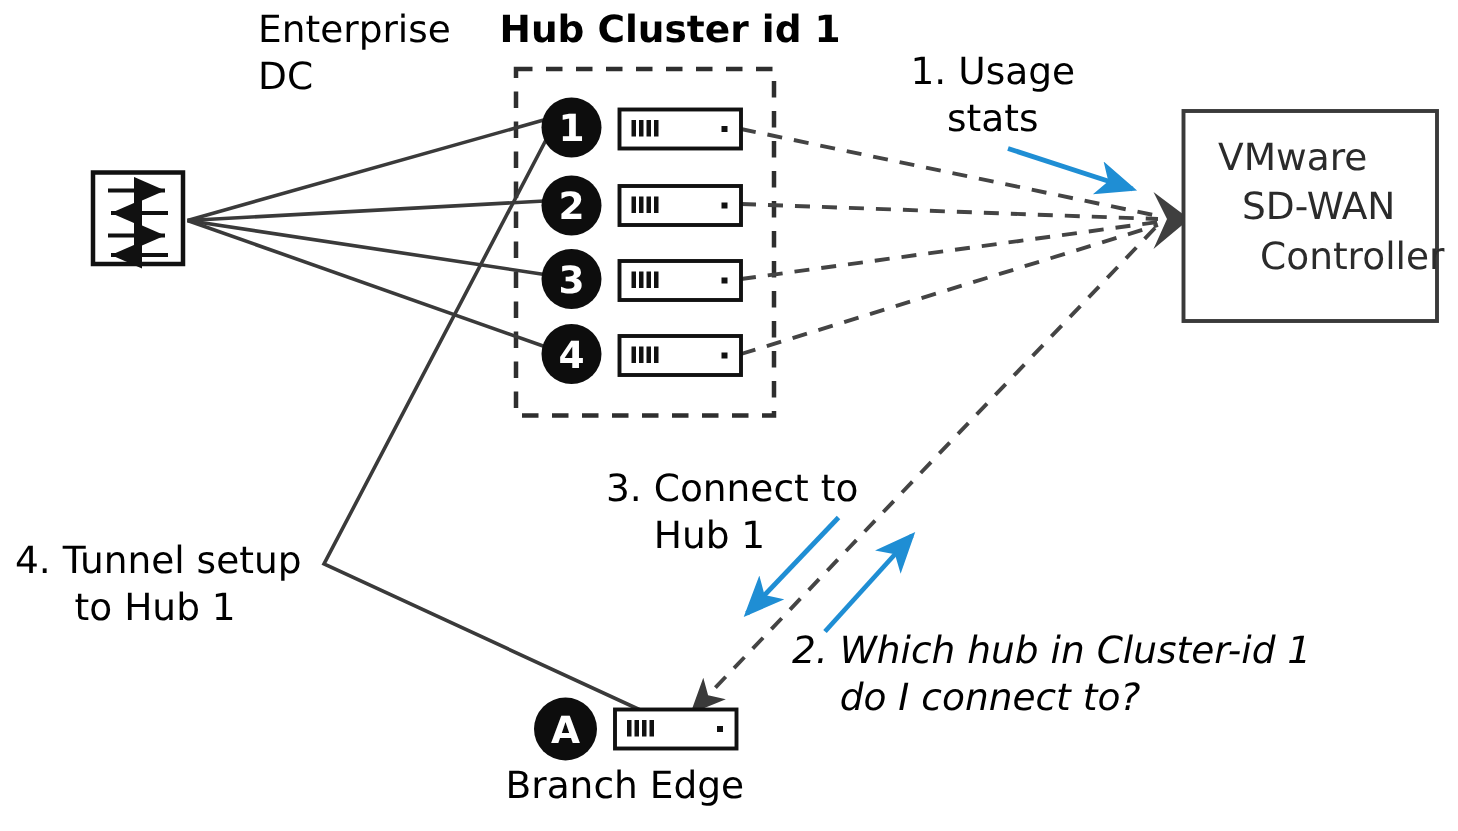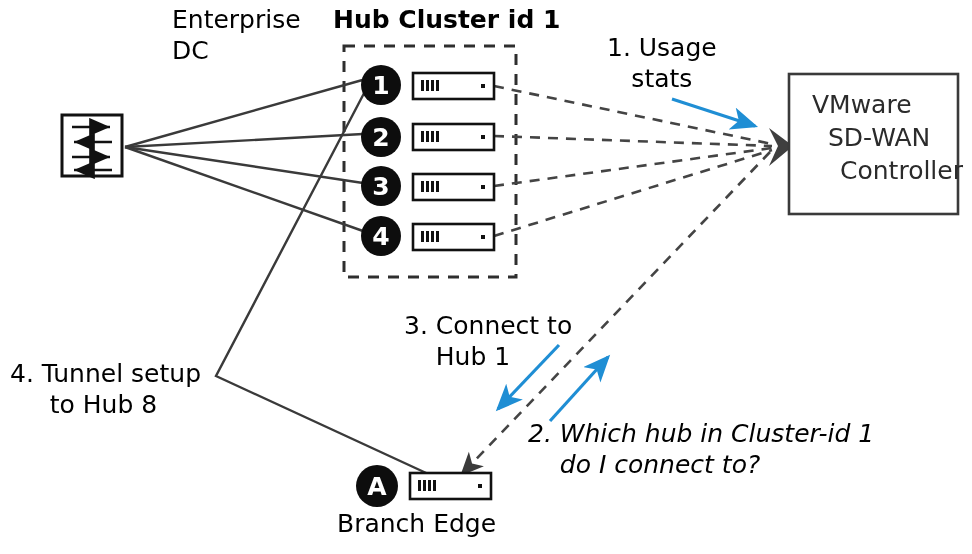--- a/index.html
+++ b/index.html
@@ -181,21 +181,21 @@
 
   <div class="lbl" style="left:337px; top:508px;">Branch Edge</div>
 
   <div class="lbl" style="left:607px; top:32px;text-align:center;">1. Usage
 stats</div>
 
   <div class="lbl" style="left:404px; top:310px;">3. Connect to
     Hub 1</div>
 
   <div class="lbl" style="left:10px; top:358px;">4. Tunnel setup
-     to Hub 8</div>
+     to Hub 1</div>
 
   <div class="lbl" style="left:528px; top:418px;font-style:italic;">2. Which hub in Cluster-id 1
     do I connect to?</div>
 
   <div class="box-text" style="left:812px; top:88px;">VMware</div>
   <div class="box-text" style="left:828px; top:121px;">SD-WAN</div>
   <div class="box-text" style="left:840px; top:154px;">Controller</div>
 
   <div class="node-num" style="left:361px; top:73px;">1</div>
   <div class="node-num" style="left:361px; top:125px;">2</div>

